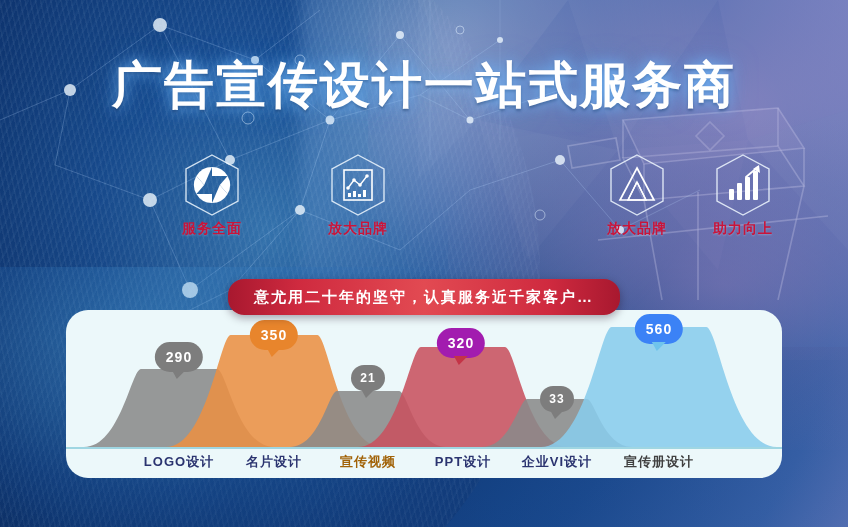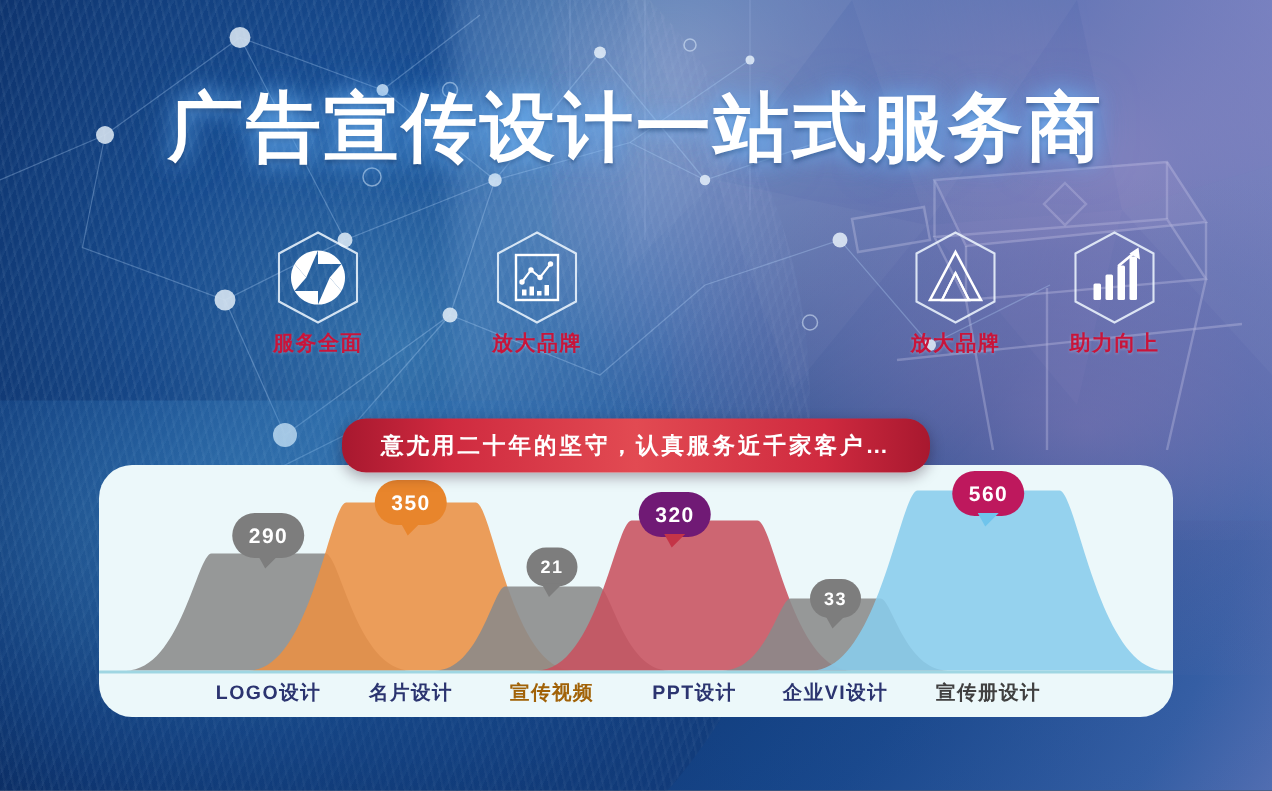--- a/index.html
+++ b/index.html
@@ -320,29 +320,29 @@
       <i class="tail"></i>
     </div>
     <div class="bubble" id="b1" style="background: rgb(232, 133, 44); color: rgb(232, 133, 44); top: 10px; left: 208px; transform: translateX(-50%);">
       <span style="color: rgb(255, 255, 255);">350</span>
       <i class="tail"></i>
     </div>
     <div class="bubble sm" id="b2" style="background: rgb(125, 125, 125); color: rgb(125, 125, 125); top: 55px; left: 302px; transform: translateX(-50%);">
       <span style="color: rgb(255, 255, 255);">21</span>
       <i class="tail"></i>
     </div>
-    <div class="bubble" id="b3" style="background: #701a75; color: rgb(196, 52, 71); top: 18px; left: 384px; transform: translateX(-50%);">
+    <div class="bubble" id="b3" style="background: #a21caf; color: rgb(196, 52, 71); top: 18px; left: 395px; transform: translateX(-50%);">
       <span style="color: rgb(255, 255, 255);">320</span>
       <i class="tail"></i>
     </div>
     <div class="bubble sm" id="b4" style="background: rgb(125, 125, 125); color: rgb(125, 125, 125); top: 76px; left: 491px; transform: translateX(-50%);">
       <span style="color: rgb(255, 255, 255);">33</span>
       <i class="tail"></i>
     </div>
-    <div class="bubble" id="b5" style="background: #be185d; color: rgb(111, 196, 236); top: 4px; left: 593px; transform: translateX(-50%);">
+    <div class="bubble" id="b5" style="background: #3b82f6; color: rgb(111, 196, 236); top: 4px; left: 593px; transform: translateX(-50%);">
       <span style="color: rgb(255, 255, 255);">560</span>
       <i class="tail"></i>
     </div>
 
     <div class="labels">
       <div class="cat-label" id="c0" style="left: 113px; transform: translateX(-50%); color: rgb(43, 52, 112);">LOGO设计</div>
       <div class="cat-label" id="c1" style="left: 208px; transform: translateX(-50%); color: rgb(43, 52, 112);">名片设计</div>
       <div class="cat-label" id="c2" style="left: 302px; transform: translateX(-50%); color: #a16207;">宣传视频</div>
       <div class="cat-label" id="c3" style="left: 397px; transform: translateX(-50%); color: rgb(43, 52, 112);">PPT设计</div>
       <div class="cat-label" id="c4" style="left: 491px; transform: translateX(-50%); color: rgb(43, 52, 112);">企业VI设计</div>

